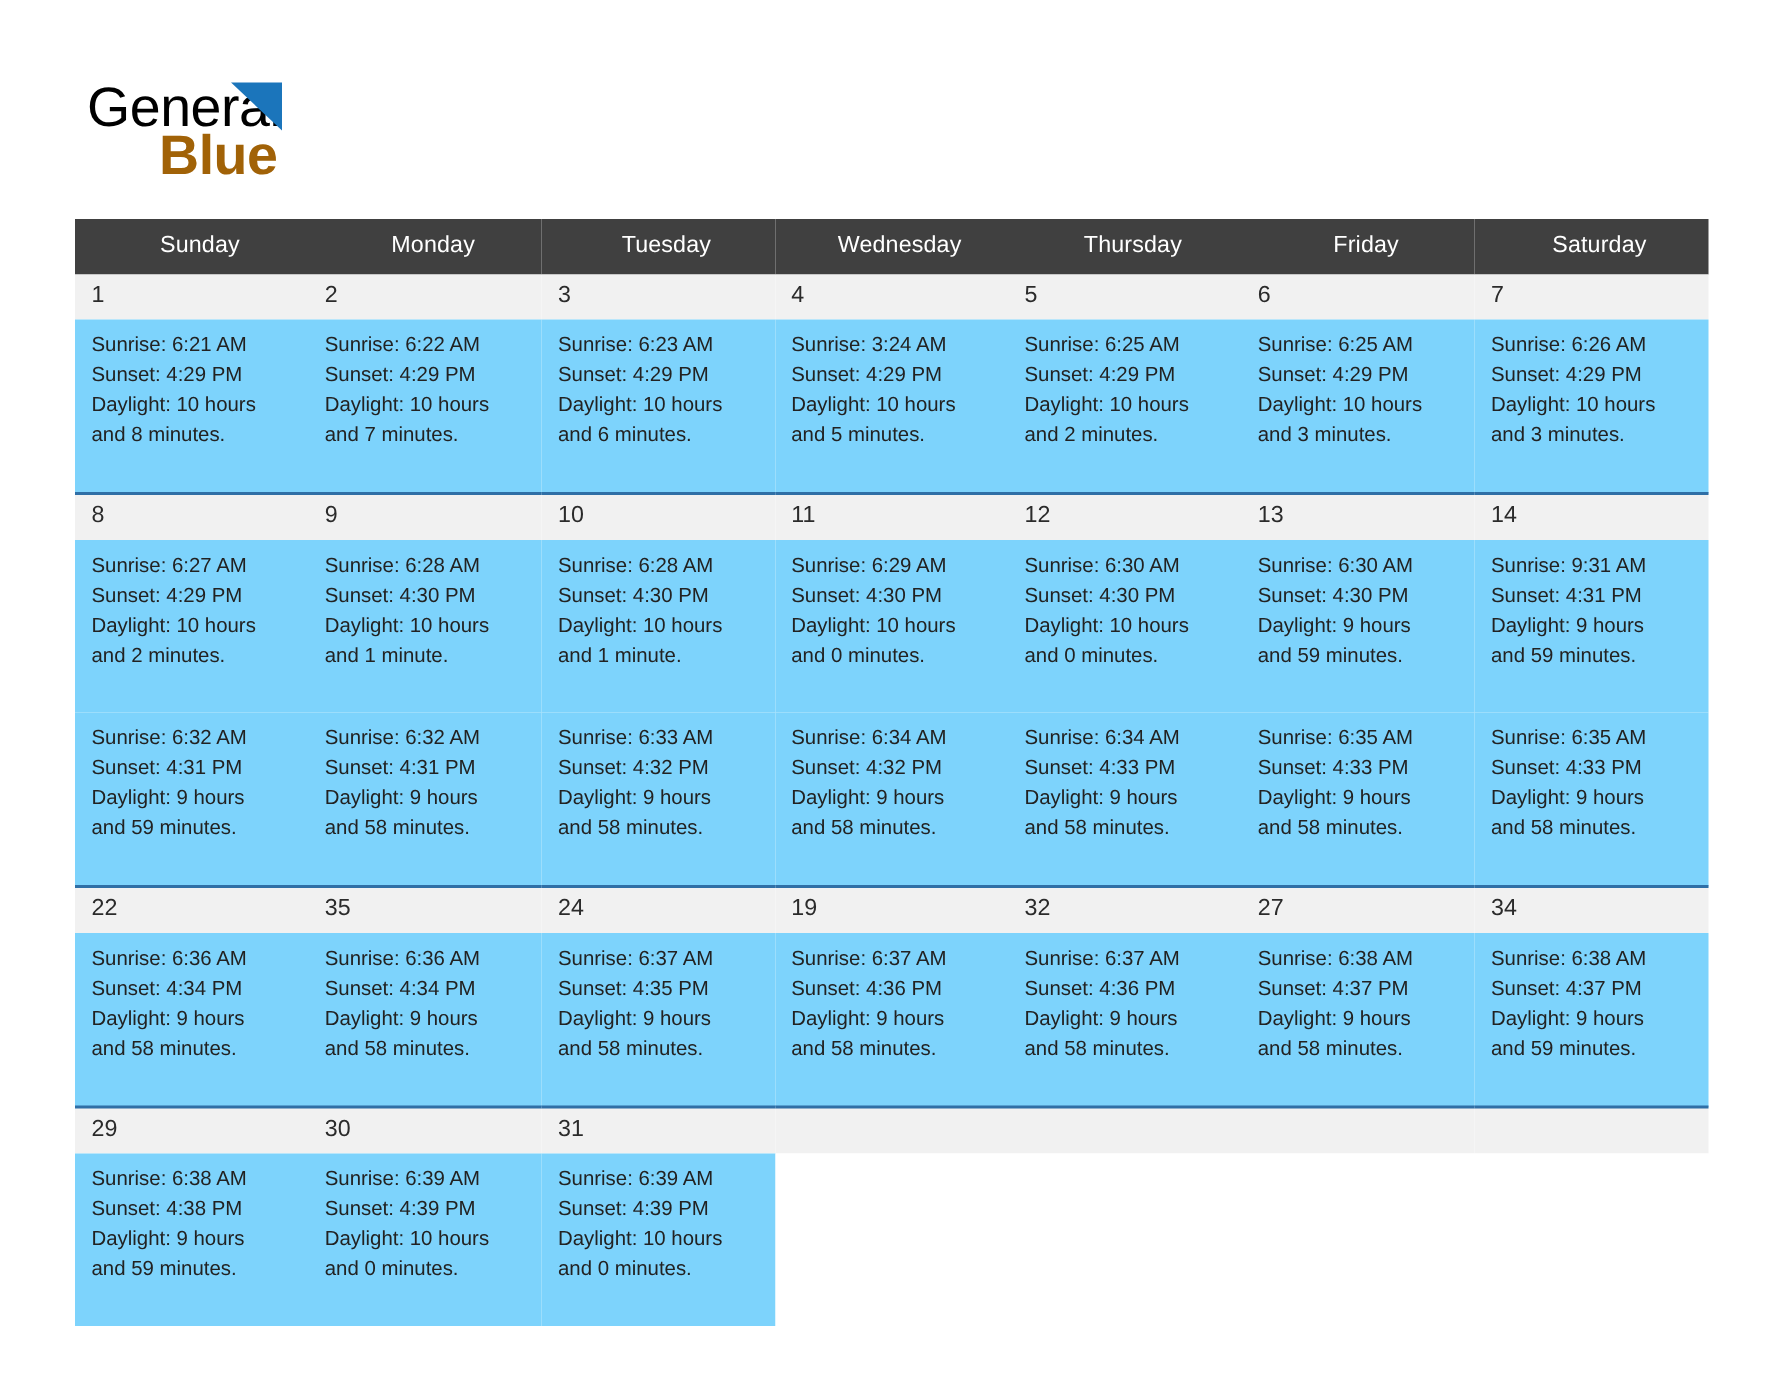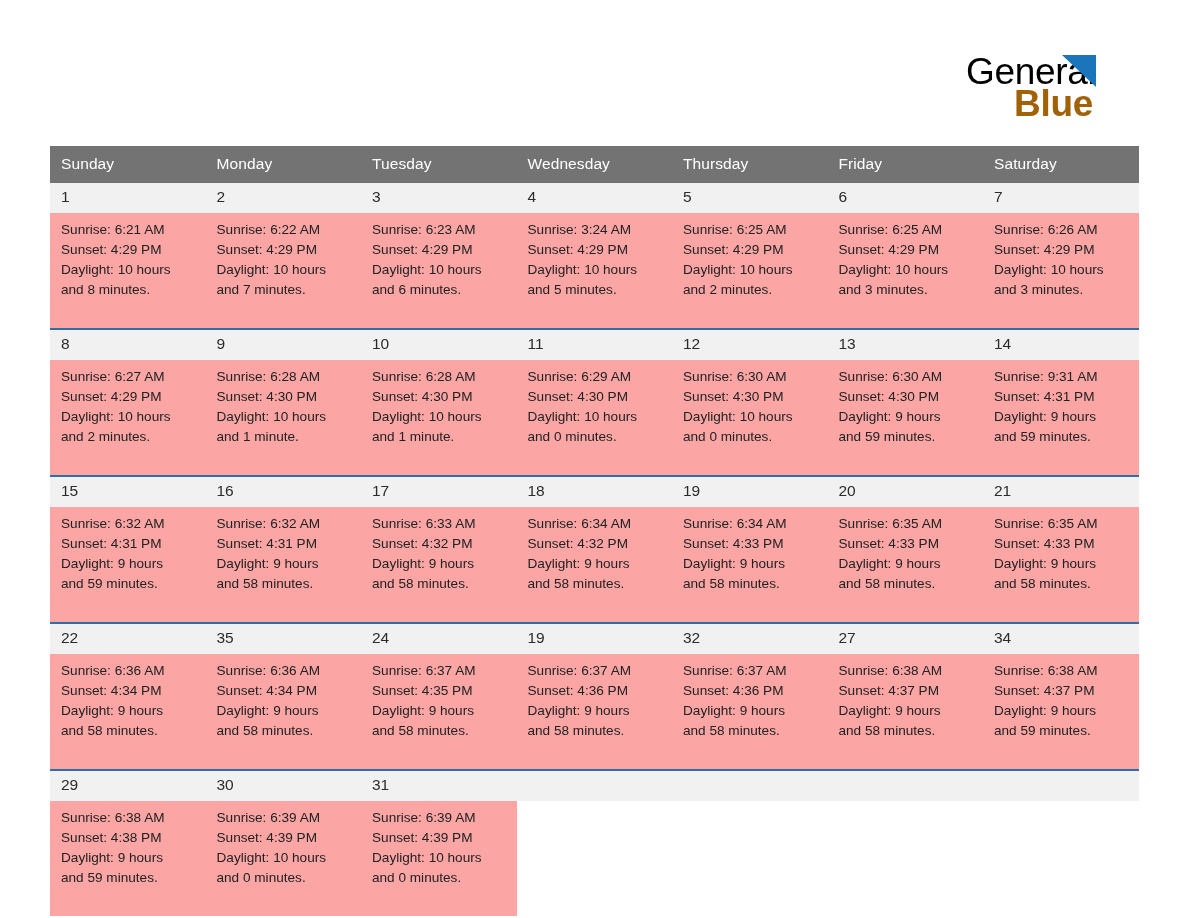--- a/index.html
+++ b/index.html
@@ -22,20 +22,21 @@
     box-sizing: border-box;
   }
 
   
   .header {
     display: flex;
     align-items: flex-start;
     justify-content: flex-end;
     padding: 44px 50px 0 50px;
     box-sizing: border-box;
+    flex-direction: column;
   }
 
   .brand {
     position: relative;
     width: 180px;
     height: 80px;
     flex: 0 0 auto;
   }
   .brand-general {
     position: absolute;
@@ -91,25 +92,25 @@
   
   .calendar {
     margin: 22px 50px 0 50px;
     width: 1088px;
     border-collapse: collapse;
     table-layout: fixed;
   }
   .calendar col { width: 155.5px; }
 
   .calendar thead th {
-    background: #737373;
+    background: #404040;
     color: #ffffff;
     font-size: 15.5px;
     font-weight: 400;
-    text-align: left;
+    text-align: center;
     padding: 9px 0 10px 11px;
     height: 18px;
     letter-spacing: 0.1px;
   }
 
   
   tr.daterow td {
     background: #f1f1f1;
     border-top: 2px solid #2f6fa6;
     padding: 5px 0 6px 11px;
@@ -117,21 +118,21 @@
     color: #2b2b2b;
     vertical-align: top;
     height: 19px;
   }
   tr.daterow.firstweek td {
     border-top: none;
   }
 
   
   tr.inforow td {
-    background: #fca5a5;
+    background: #7dd3fc;
     padding: 7px 6px 17px 11px;
     vertical-align: top;
     font-size: 13.6px;
     line-height: 20px;
     color: #222222;
     height: 91px;
   }
   tr.inforow td .line { white-space: nowrap; }
   tr.inforow td.empty { background: #ffffff; }
 
@@ -273,29 +274,20 @@
             <div class="line">Daylight: 9 hours</div>
             <div class="line">and 59 minutes.</div>
           </td>
           <td>
             <div class="line">Sunrise: 9:31 AM</div>
             <div class="line">Sunset: 4:31 PM</div>
             <div class="line">Daylight: 9 hours</div>
             <div class="line">and 59 minutes.</div>
           </td>
         </tr>
-        <tr class="daterow">
-          <td>15</td>
-          <td>16</td>
-          <td>17</td>
-          <td>18</td>
-          <td>19</td>
-          <td>20</td>
-          <td>21</td>
-        </tr>
         <tr class="inforow">
           <td>
             <div class="line">Sunrise: 6:32 AM</div>
             <div class="line">Sunset: 4:31 PM</div>
             <div class="line">Daylight: 9 hours</div>
             <div class="line">and 59 minutes.</div>
           </td>
           <td>
             <div class="line">Sunrise: 6:32 AM</div>
             <div class="line">Sunset: 4:31 PM</div>

